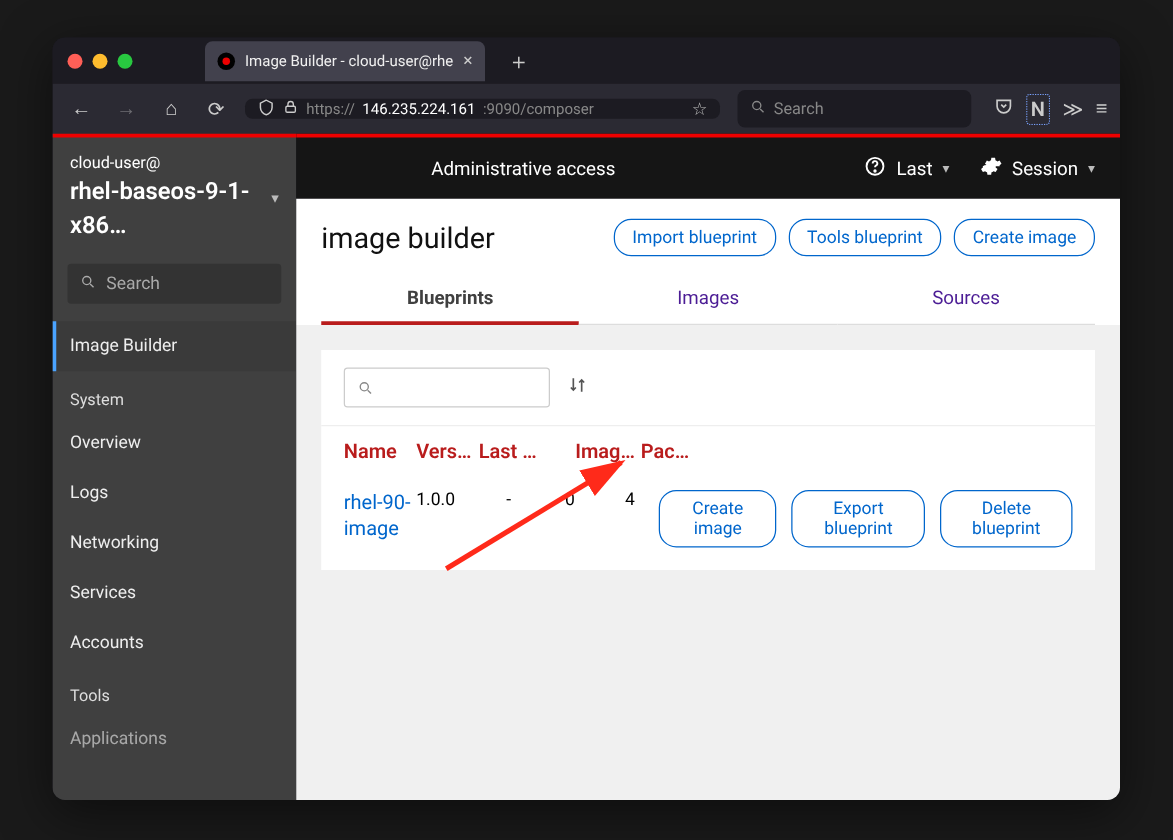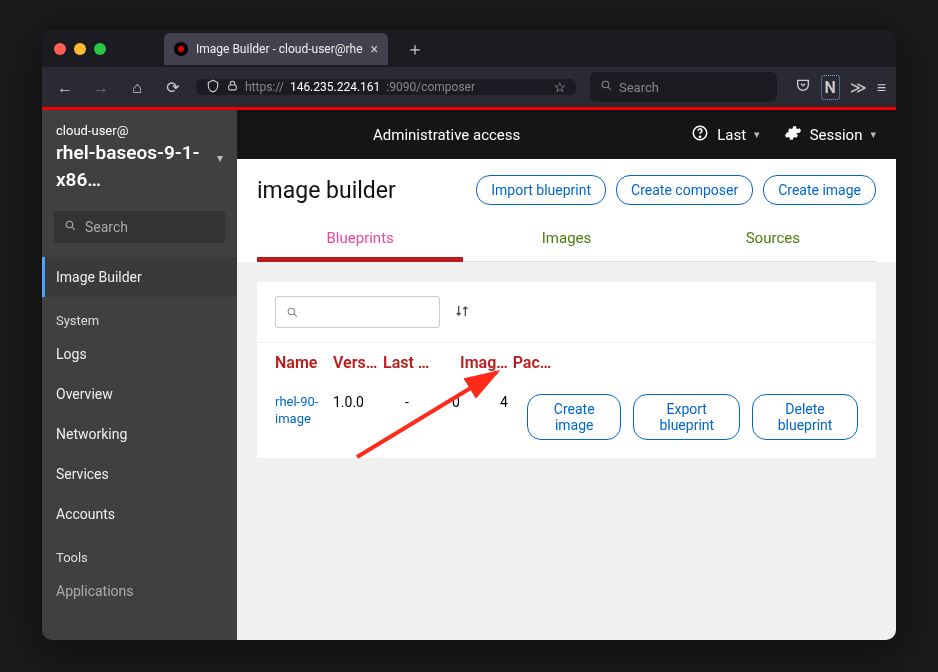--- a/index.html
+++ b/index.html
@@ -41,50 +41,50 @@
   .section-head { padding: 10px 14px 10px; font-size: 13px; color:#ddd; display:flex; justify-content: space-between; align-items:center; }
   .section-head .edit { color: #4aa3ff; font-size: 13px; }
   .side-item { padding: 12px 14px; font-size: 14px; color: #eee; }
   .side-item.active { background: #3a3a3a; border-left: 3px solid #4aa3ff; padding-left: 11px; }
   .section-label { padding: 16px 14px 6px; font-size: 13px; color: #ddd; }
 
   
   .main { flex: 1; display: flex; flex-direction: column; min-width: 0; }
   .blackbar { height: 52px; background: #151515; border-top: 3px solid #e00; display: flex; align-items: center; justify-content: flex-end; padding: 0 20px; gap: 24px; color: #fff; font-size: 15px; }
   .bb-item { display: flex; align-items: center; gap: 8px; }
-  .bb-access { margin-right: auto; margin-left: 116px; }
+  .bb-access { margin-right: auto; margin-left: 88px; }
   .bb-caret { font-size: 11px; color:#bbb; }
 
   .pagehead { background: #fff; padding: 16px 20px 0; display:flex; flex-direction:column; }
   .pagehead-row { display: flex; align-items: center; justify-content: space-between; }
   .pagetitle { font-size: 23px; font-weight: 400; color:#111; }
   .head-actions { display: flex; gap: 10px; }
   .btn-outline { border: 1px solid #0066cc; color: #0066cc; background: #fff; font-size: 14px; padding: 6px 14px; border-radius: 14px; }
 
   .tabsrow { display: flex; margin-top: 14px; }
-  .apptab { flex:1; text-align:center; padding: 10px 0; font-size: 15px; color: #4d7c0f; border-bottom: 1px solid #ddd; }
-  .apptab.active { color: #ec4899; border-bottom: 5px solid #b91c1c; font-weight: 400; }
+  .apptab { flex:1; text-align:center; padding: 10px 0; font-size: 15px; color: #4c1d95; border-bottom: 1px solid #ddd; }
+  .apptab.active { color: #404040; border-bottom: 3px solid #b91c1c; font-weight: 700; }
 
   .pagebody { flex:1; background: #f0f0f0; padding: 20px; position: relative; }
   .panel { background: #fff; border-radius: 0; }
   .panel-toolbar { padding: 14px 18px; display:flex; gap:14px; align-items:center; border-bottom: 1px solid #eee; }
   .psearch { border: 1px solid #ccc; border-radius: 3px; height: 32px; width: 165px; display:flex; align-items:center; padding:0 10px; color:#888; font-size: 14px; }
   .sort-icon { color:#555; font-size: 14px; }
 
   .tablehead { display:flex; padding: 10px 18px; font-size: 16px; font-weight: 600; color:#b91c1c;justify-content:center; }
   .th { overflow: hidden; text-overflow: ellipsis; white-space: nowrap; }
   .c-name { width: 58px; }
   .c-ver { width: 50px; }
   .c-last { width: 48px; }
   .c-img { width: 50px; text-align:center;margin-left:28px; }
   .c-pkg { width: 46px; text-align:center; }
   .c-actions { flex:1; display:flex; justify-content:flex-end; gap:12px; }
 
   .tablerow { display:flex; padding: 12px 18px 18px; font-size: 14px; align-items: flex-start; }
-  .td-name { width: 58px; color: #0066cc; word-break: break-word; font-size: 13px; line-height:1.3; }
+  .td-name { width: 58px; color: #0066cc; word-break: break-word; font-size: 16px; line-height:1.3; }
   .td { width: 50px; }
   .td-last { width: 48px; }
   .td-img { width: 50px; text-align:center; }
   .td-pkg { width: 46px; text-align:center; }
 
   .arrow { position: absolute; top: 100px; left: 120px; pointer-events: none; }
   .arrow svg { overflow: visible; }
 </style>
 </head>
 <body>
@@ -163,22 +163,22 @@
         <span>
           <svg width="13" height="13" viewBox="0 0 24 24" fill="none" stroke="#aaa" stroke-width="2">
               <circle cx="10" cy="10" r="6"></circle>
               <path d="M20 20 l-5-5"></path>
             </svg>
         </span>
         <span>Search</span>
       </div>
       <div class="side-item active">Image Builder</div>
       <div class="section-label">System</div>
+      <div class="side-item">Overview</div>
       <div class="side-item">Logs</div>
-      <div class="side-item">Overview</div>
       <div class="side-item">Networking</div>
       <div class="side-item">Services</div>
       <div class="side-item">Accounts</div>
       <div class="section-label">Tools</div>
       <div class="side-item" style="opacity:0.6">Applications</div>
     </div>
 
     <div class="main">
       <div class="blackbar">
         <div class="bb-item bb-access">
@@ -204,21 +204,21 @@
           <span>Session</span>
           <span class="bb-caret">▾</span>
         </div>
       </div>
 
       <div class="pagehead">
         <div class="pagehead-row">
           <div class="pagetitle">image builder</div>
           <div class="head-actions">
             <button class="btn-outline">Import blueprint</button>
-            <button class="btn-outline">Create composer</button>
+            <button class="btn-outline">Tools blueprint</button>
             <button class="btn-outline">Create image</button>
           </div>
         </div>
         <div class="tabsrow">
           <div class="apptab active">Blueprints</div>
           <div class="apptab">Images</div>
           <div class="apptab">Sources</div>
         </div>
       </div>
 

